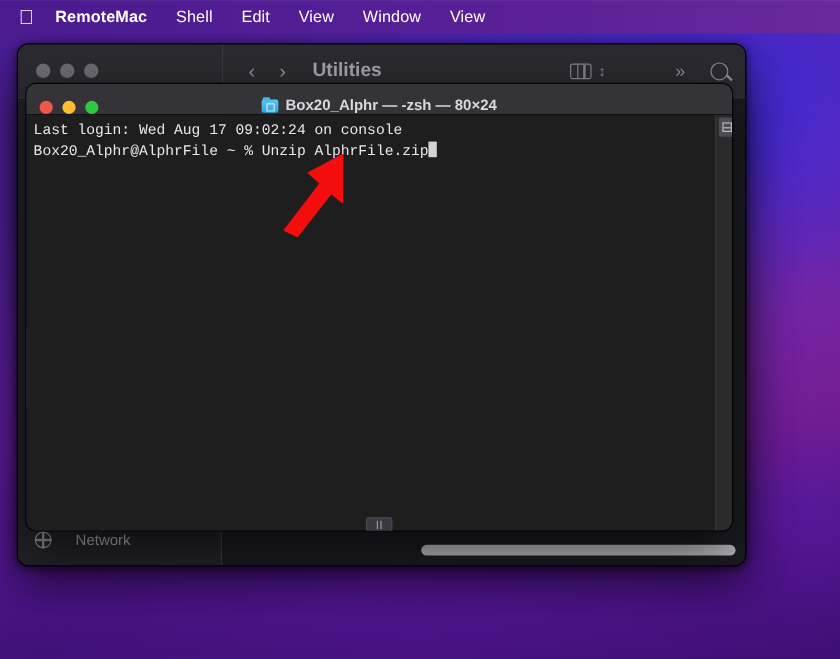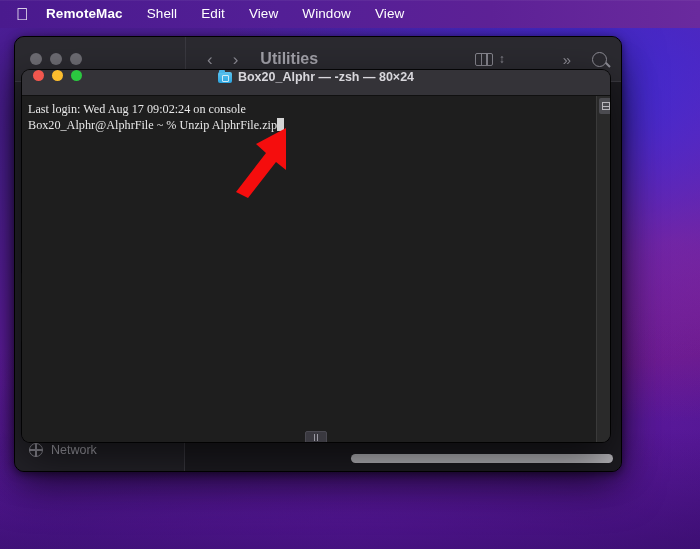--- a/index.html
+++ b/index.html
@@ -93,21 +93,21 @@
   #finder-sidebar {
     width:170px; background:#232228; border-right:1px solid #3a3940;
     position:relative;
   }
   .sb-scroll {
     position:absolute; left:6px; top:190px; width:5px; height:70px;
     background:rgba(160,160,170,0.22); border-radius:3px;
   }
   .sb-row {
     position:absolute; left:0; right:0; bottom:10px; height:22px;
-    display:flex; align-items:center; gap:8px; padding-left:14px;
+    display:flex; align-items:center; gap:20px; padding-left:14px;
   }
   .globe {
     width:14px; height:14px; border:1.3px solid #8a8992; border-radius:50%;
     position:relative; flex:0 0 auto;
   }
   .globe:before {
     content:""; position:absolute; left:5.3px; top:-1.3px; width:1.3px; height:14px; background:#8a8992;
   }
   .globe:after {
     content:""; position:absolute; left:-1.3px; top:5.3px; width:14px; height:1.3px; background:#8a8992;
@@ -125,21 +125,21 @@
 
   
   #terminal {
     position:absolute; left:22px; top:70px; width:588px; height:372px;
     border-radius:8px; overflow:hidden;
     box-shadow:0 16px 44px rgba(0,0,0,0.62), 0 0 0 1px rgba(0,0,0,0.85);
     z-index:20;
   }
   #term-titlebar {
     height:26px; background:#343338;
-    display:flex; align-items:flex-start; position:relative;
+    display:flex; align-items:flex-end; position:relative;
     border-bottom:1px solid #101010;
   }
   .term-lights { display:flex; gap:8px; padding-left:11px; }
   .tl { width:11px; height:11px; border-radius:50%; }
   .tl.red { background:#f2574e; }
   .tl.yellow { background:#fcbd2e; }
   .tl.green { background:#2bc840; }
   #term-title {
     position:absolute; left:0; right:0; text-align:center;
     color:#d8d7dc; font-size:12.5px; font-weight:bold;
@@ -155,21 +155,21 @@
     content:""; position:absolute; left:1px; top:-2px; width:6px; height:3px;
     background:#49b5e8; border-radius:1px 1px 0 0;
   }
   .folder-ic:after {
     content:""; position:absolute; left:4.5px; top:3px; width:5px; height:5px;
     border:1px solid rgba(255,255,255,0.75); border-radius:1px;
   }
   #term-body {
     position:absolute; top:26px; left:0; right:0; bottom:0;
     background:#1e1e1e; padding:6px 0 0 6px;
-    font-family:Liberation Serif, serif;
+    font-family:Liberation Mono, monospace;
     font-size:12.2px; line-height:15.5px; color:#e8e8e8;
   }
   .term-line { white-space:pre; }
   .cursor {
     display:inline-block; width:7px; height:13px;
     background:#d4d4d4; vertical-align:-2px;
   }
   #term-scroll {
     position:absolute; top:26px; right:0; bottom:0; width:14px;
     background:#2a2a2a; border-left:1px solid #3a3a3a;

